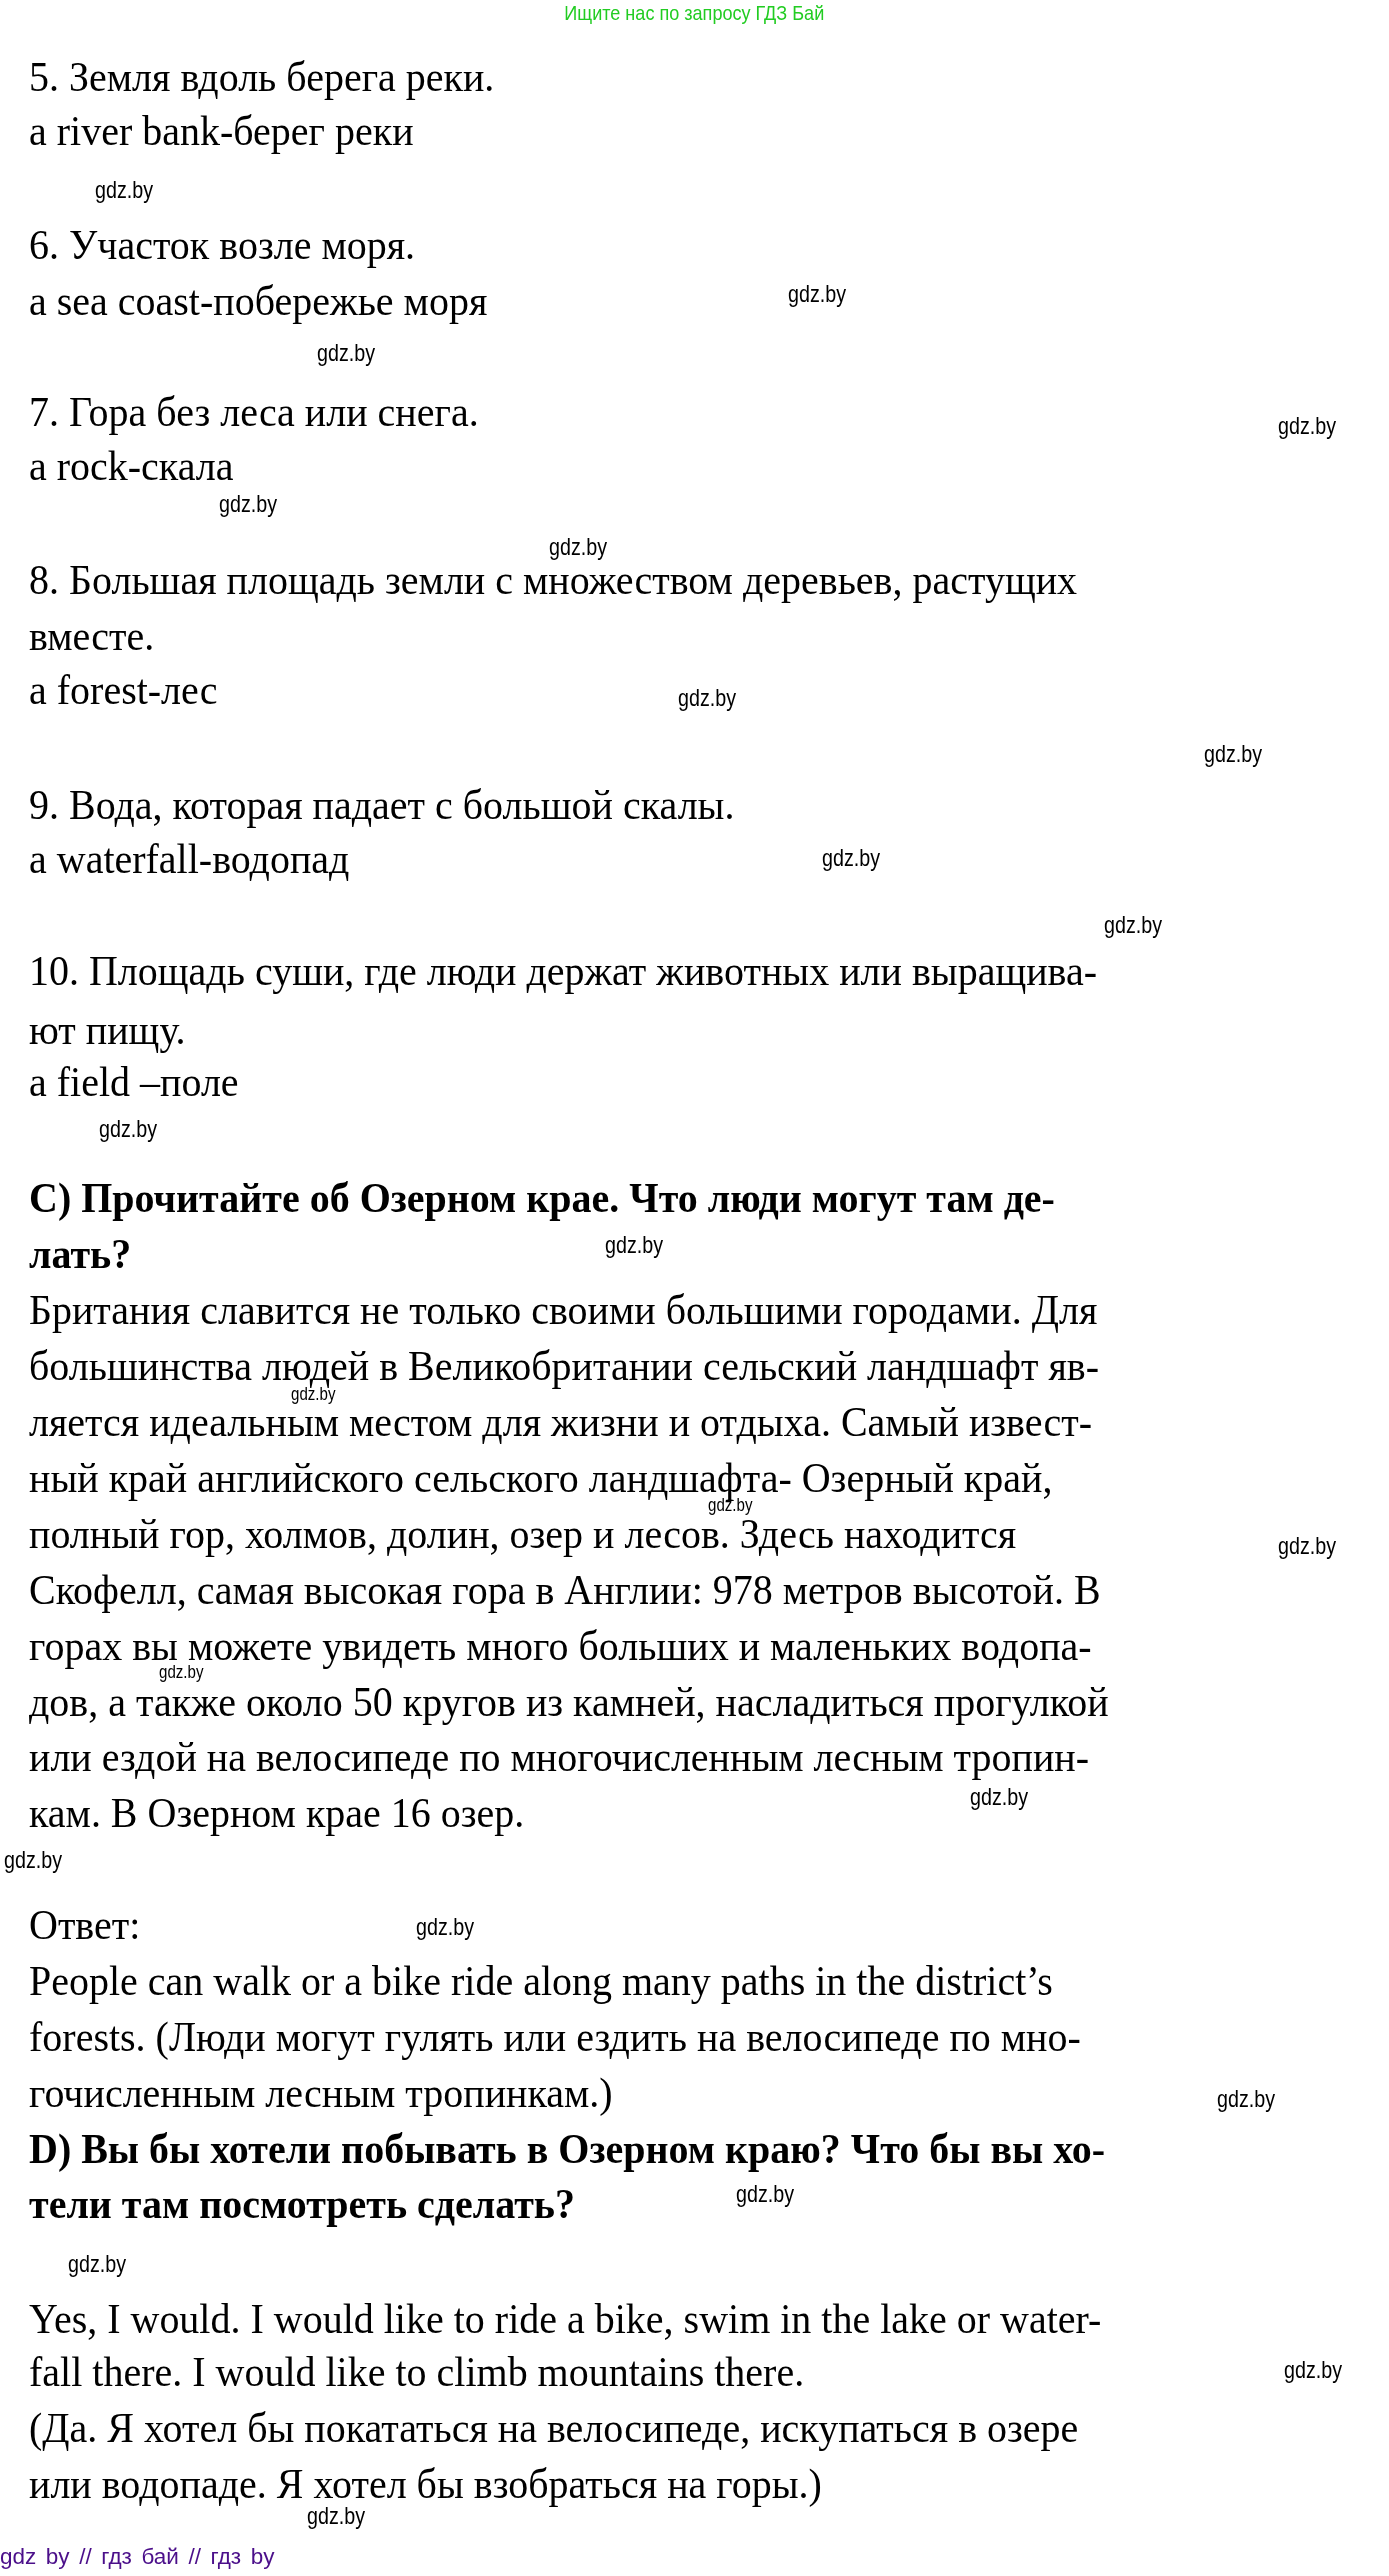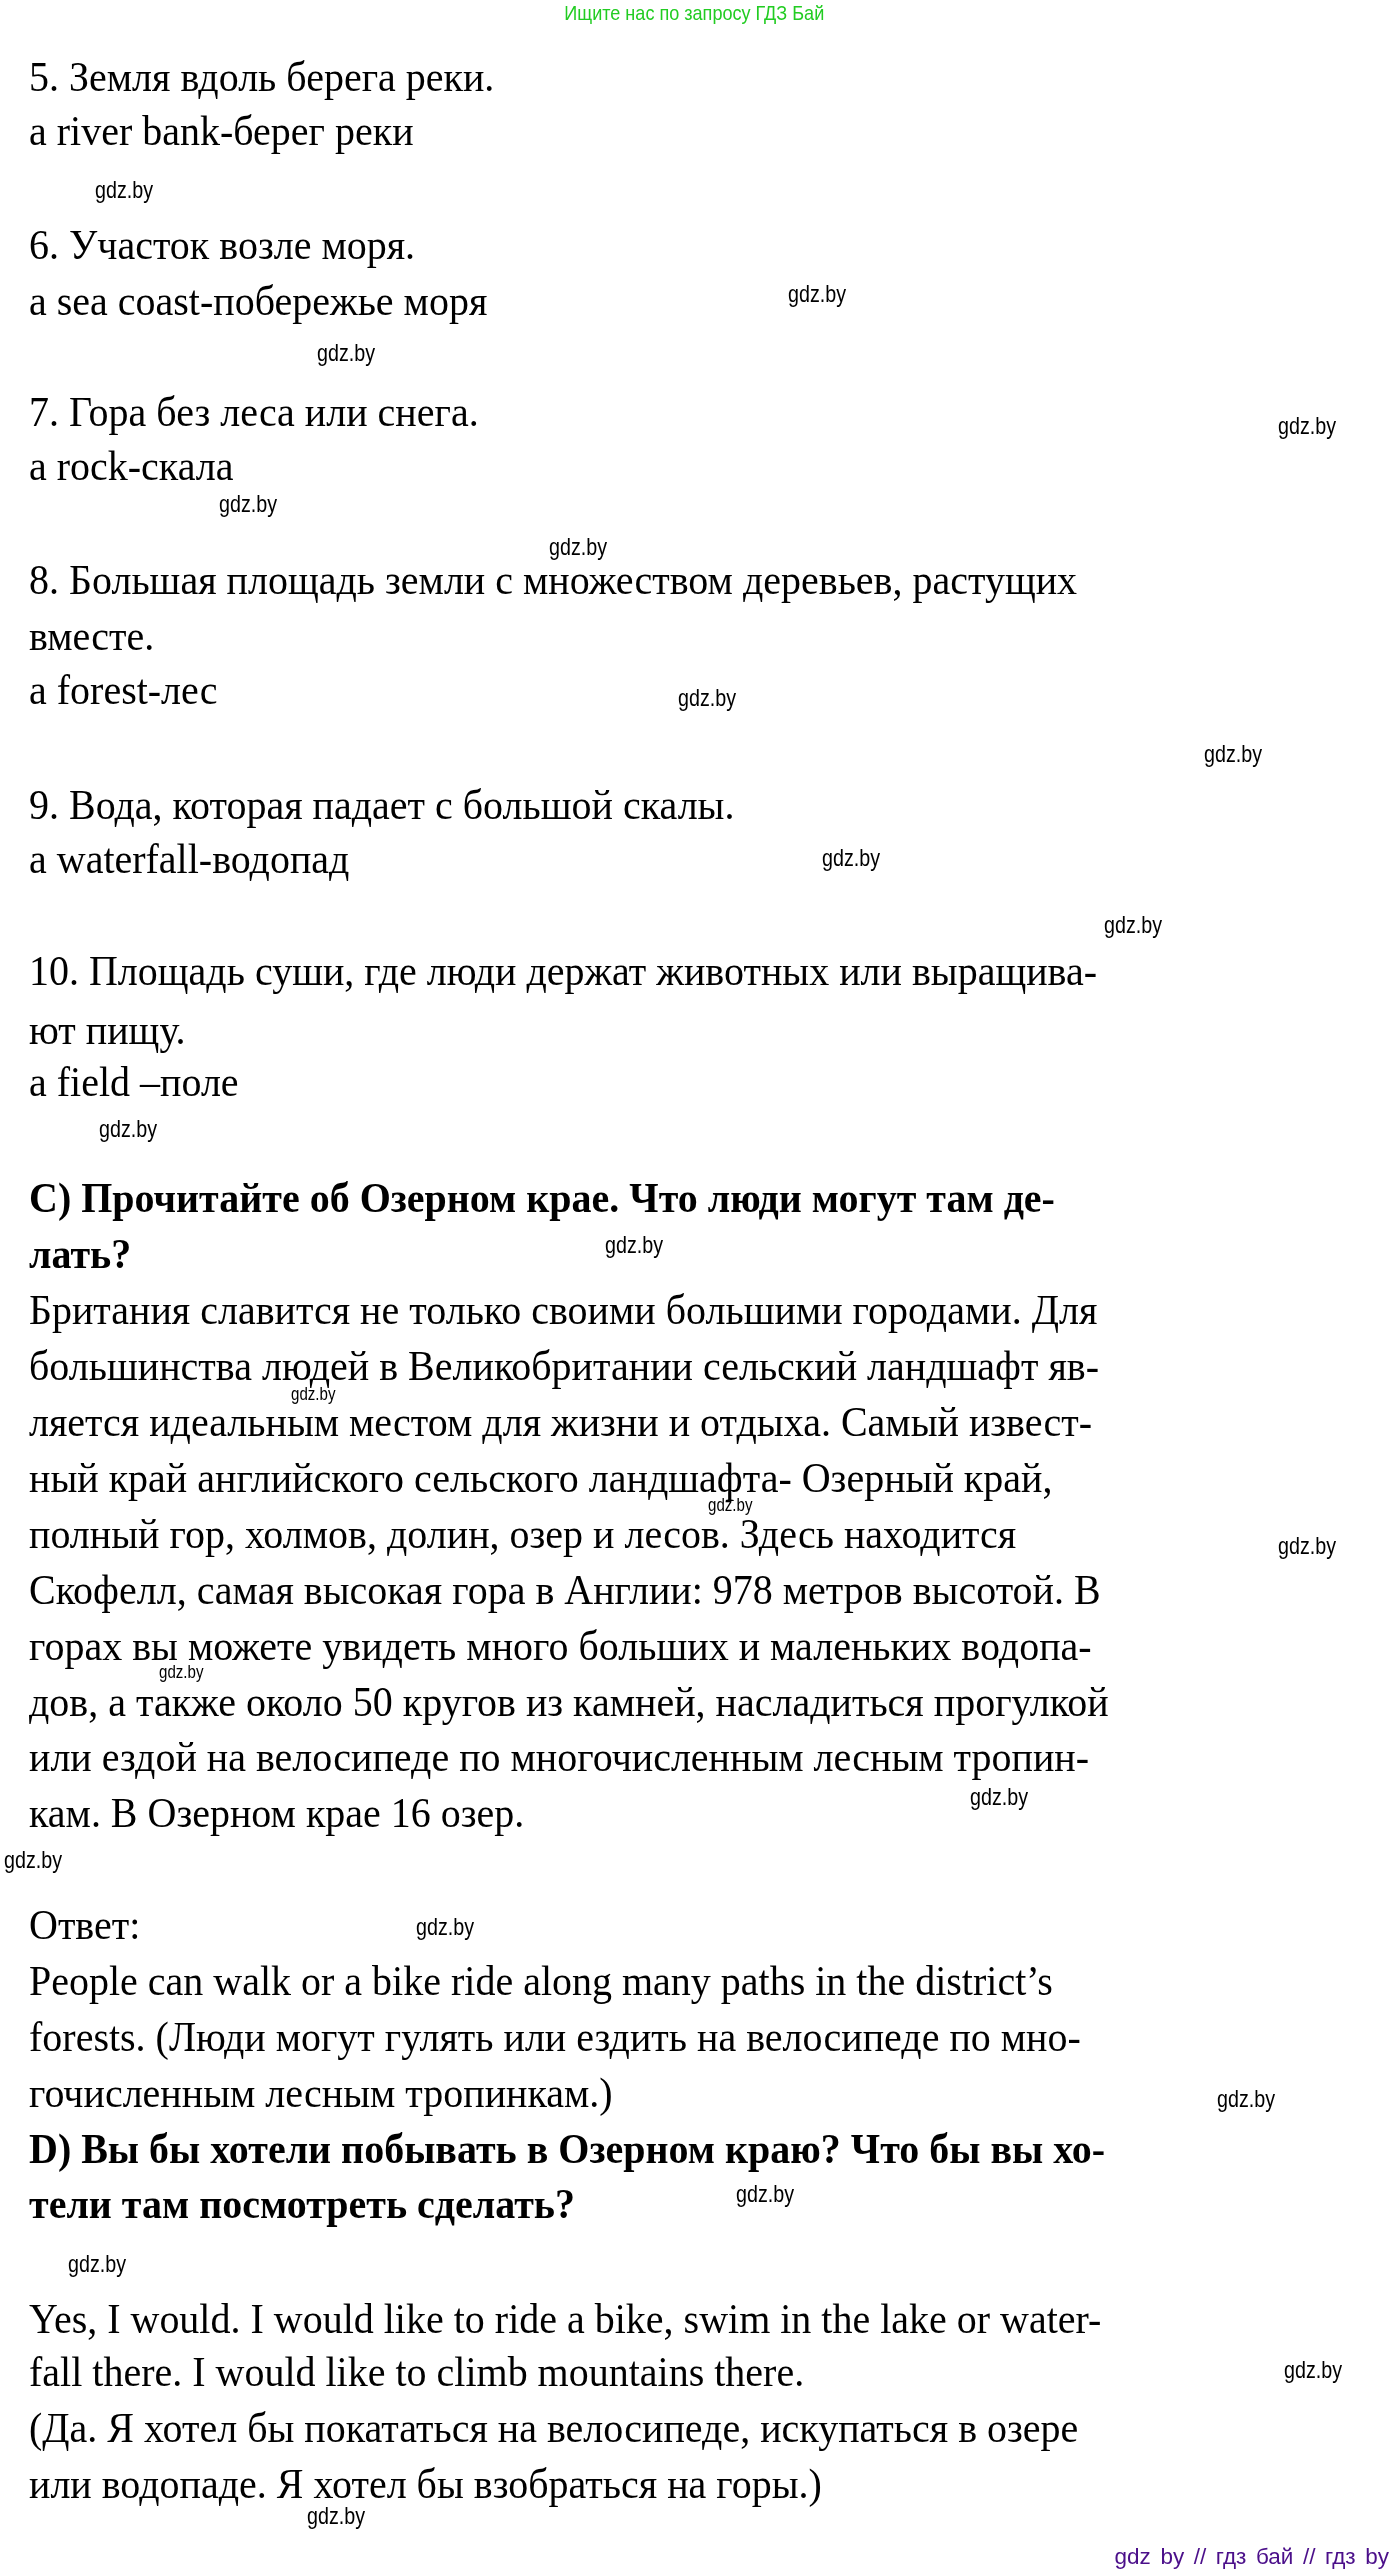--- a/index.html
+++ b/index.html
@@ -17,21 +17,21 @@
   }
   .bold { font-weight: bold; }
   .wm {
     position: absolute; white-space: nowrap;
     font-family: "Liberation Sans", sans-serif; font-size: 24px; line-height: 25px;
     color: #000; transform: scaleX(0.82); transform-origin: 0 0;
   }
   .wm.small { font-size: 18.4px; line-height: 20px; }
   .footer {
     position: absolute; top: 2543px; left: 0; width: 1389px; height: 28px;
-    text-align: right; font-family: "Liberation Sans", sans-serif;
+    text-align: left; font-family: "Liberation Sans", sans-serif;
     font-size: 22.5px; line-height: 28px; color: #4b0f8a;
     word-spacing: 3.3px;
   }
 </style>
 </head>
 <body>
 
 <div class="banner">Ищите нас по запросу ГДЗ Бай</div>
 
 <div class="line" style="top:55px">5. Земля вдоль берега реки.</div>

